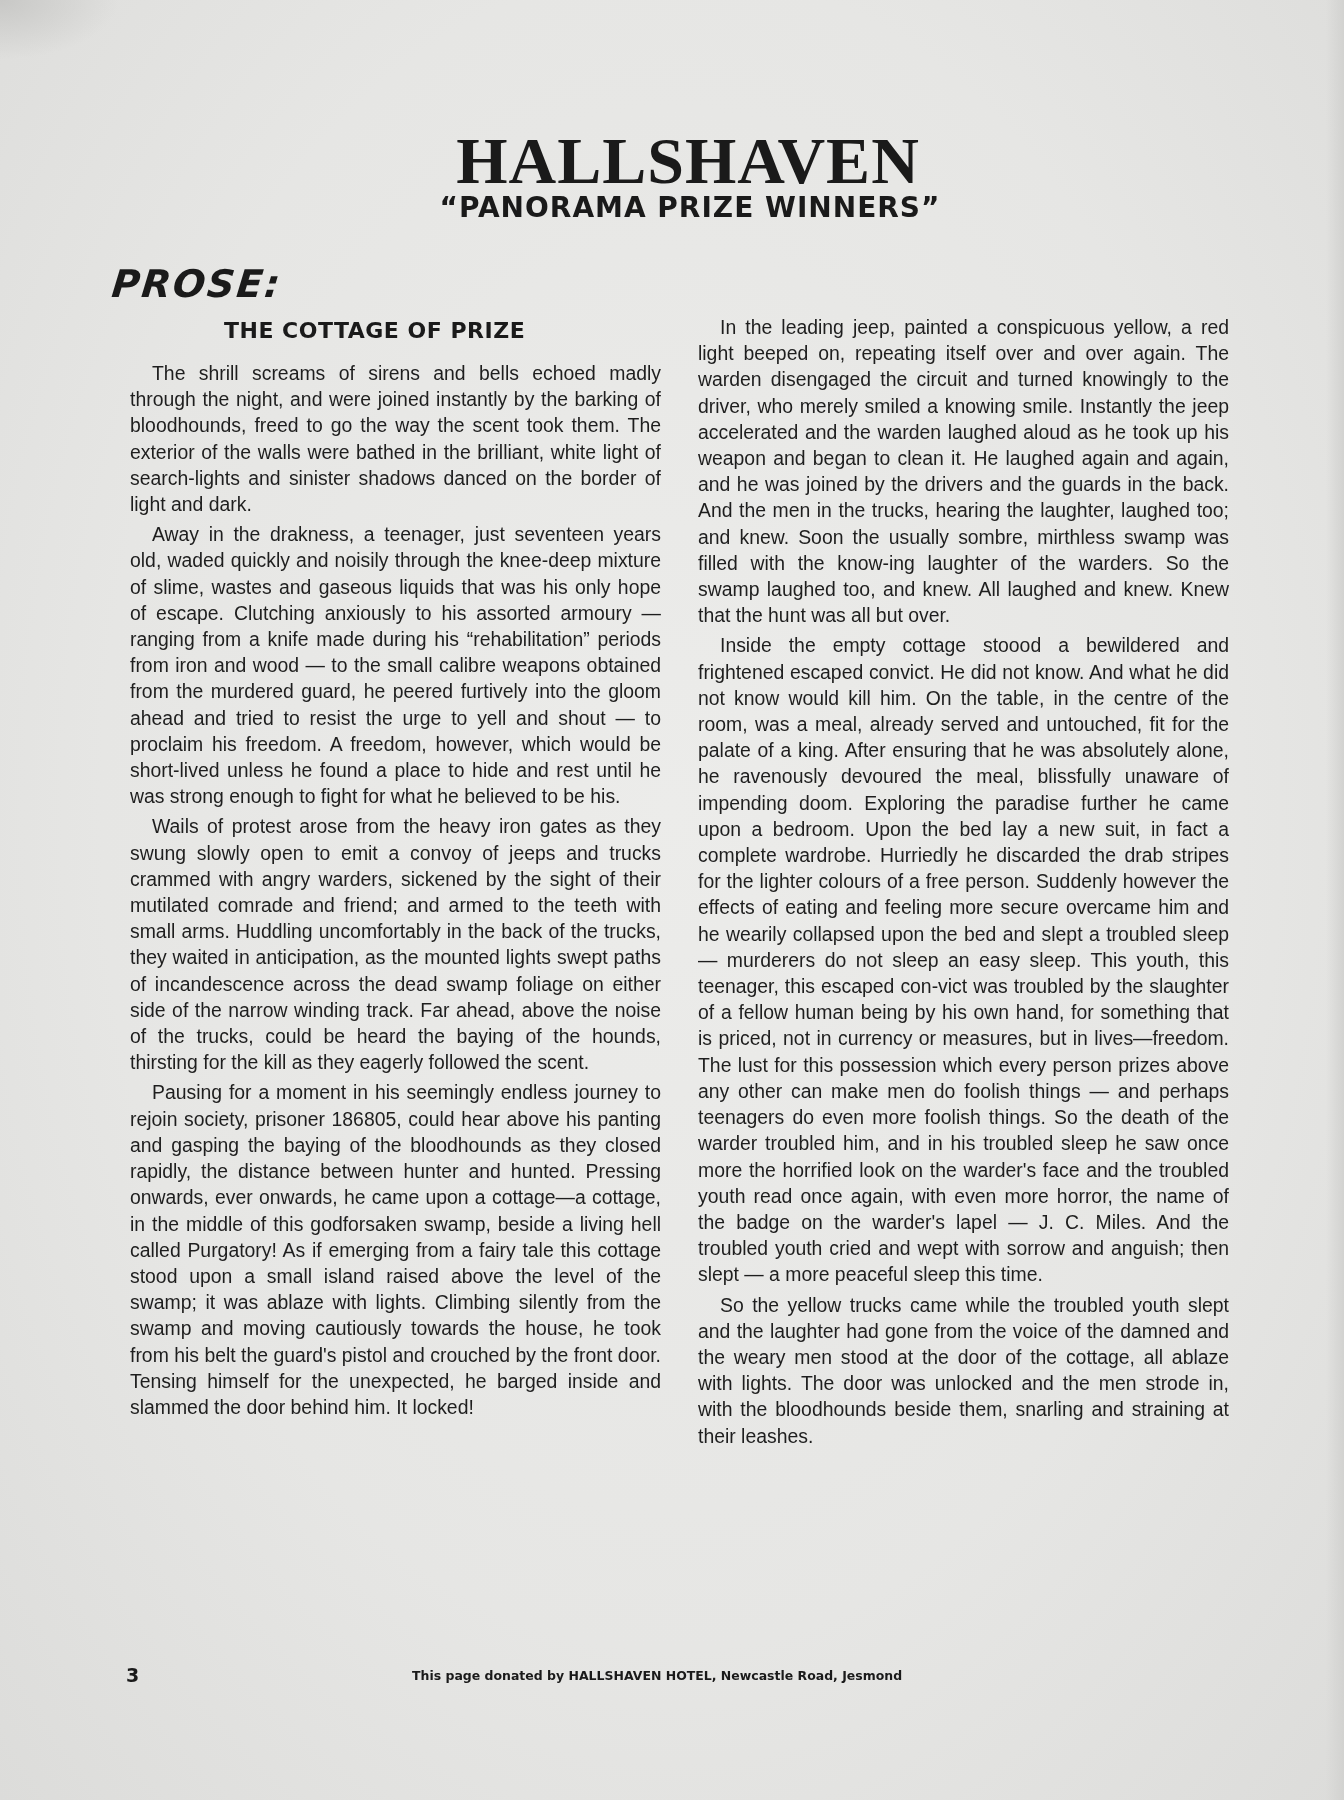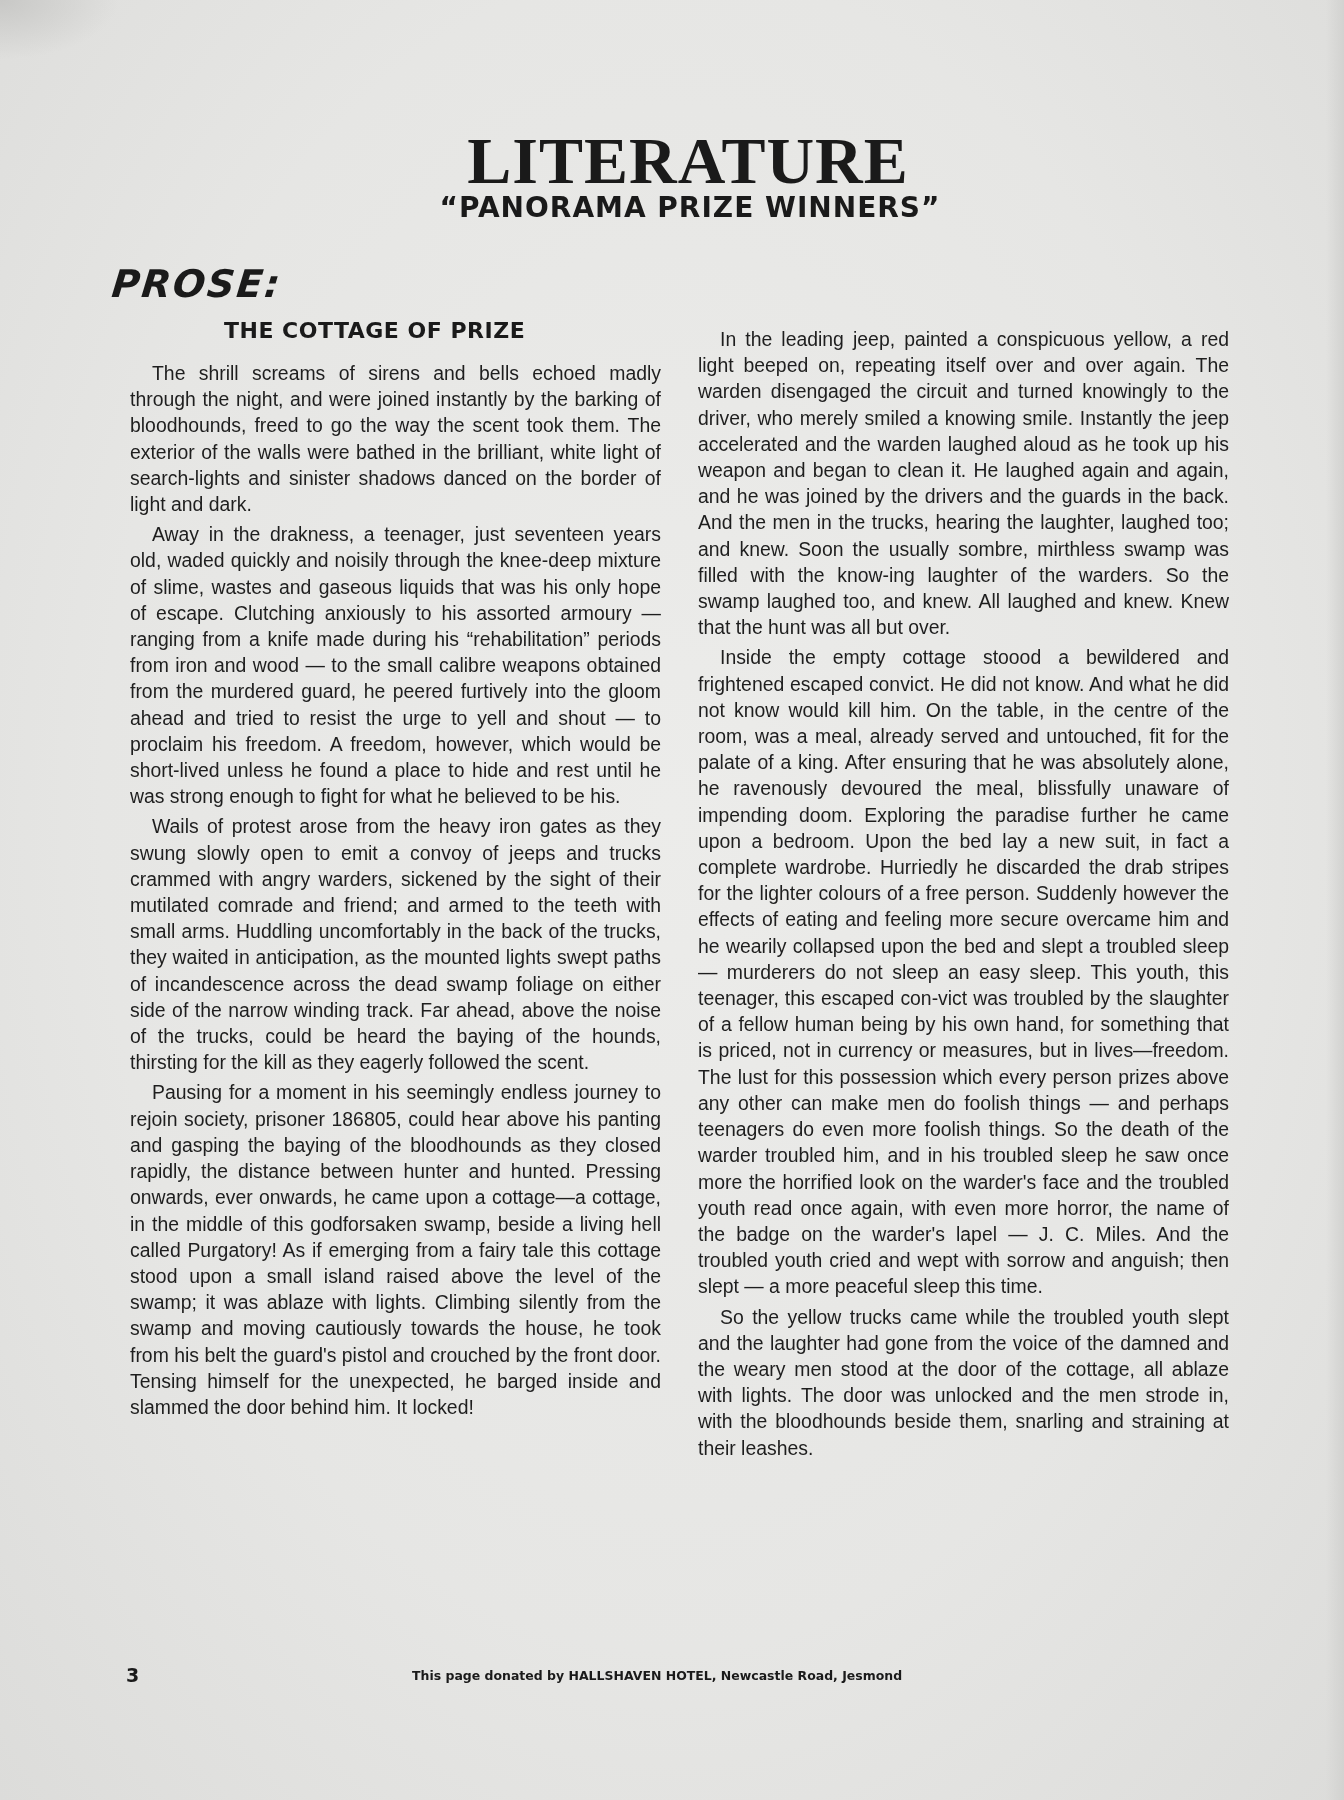--- a/index.html
+++ b/index.html
@@ -88,21 +88,21 @@
     text-align: justify;
     color: #1e1e1e;
   }
   .col-left {
     left: 130px;
     top: 360px;
     width: 531px;
   }
   .col-right {
     left: 698px;
-    top: 326px;
+    top: 314px;
     width: 531px;
   }
   .column p {
     margin: 0 0 4px 0;
     text-indent: 22px;
   }
   .footer-page {
     position: absolute;
     left: 126px;
     top: 1664px;
@@ -122,21 +122,21 @@
     transform: scaleX(0.96);
     transform-origin: left center;
   }
 </style>
 </head>
 <body>
 
 <div class="page">
 
   <div class="masthead">
-    <div class="title">LITERATURE</div>
+    <div class="title">HALLSHAVEN</div>
     <div class="subtitle">“PANORAMA PRIZE WINNERS”</div>
   </div>
 
   <div class="section-label">PROSE:</div>
 
   <div class="story-title">THE COTTAGE OF PRIZE</div>
 
   <div class="column col-left">
     <p>The shrill screams of sirens and bells echoed madly through the night, and were joined instantly by the barking of bloodhounds, freed to go the way the scent took them.  The exterior of the walls were bathed in the brilliant, white light of search-lights and sinister shadows danced on the border of light and dark.</p>
     <p>Away in the drakness, a teenager, just seventeen years old, waded quickly and noisily through the knee-deep mixture of slime, wastes and gaseous liquids that was his only hope of escape. Clutching anxiously to his assorted armoury — ranging from a knife made during his “rehabilitation” periods from iron and wood — to the small calibre weapons obtained from the murdered guard, he peered furtively into the gloom ahead and tried to resist the urge to yell and shout — to proclaim his freedom. A freedom, however, which would be short-lived unless he found a place to hide and rest until he was strong enough to fight for what he believed to be his.</p>

